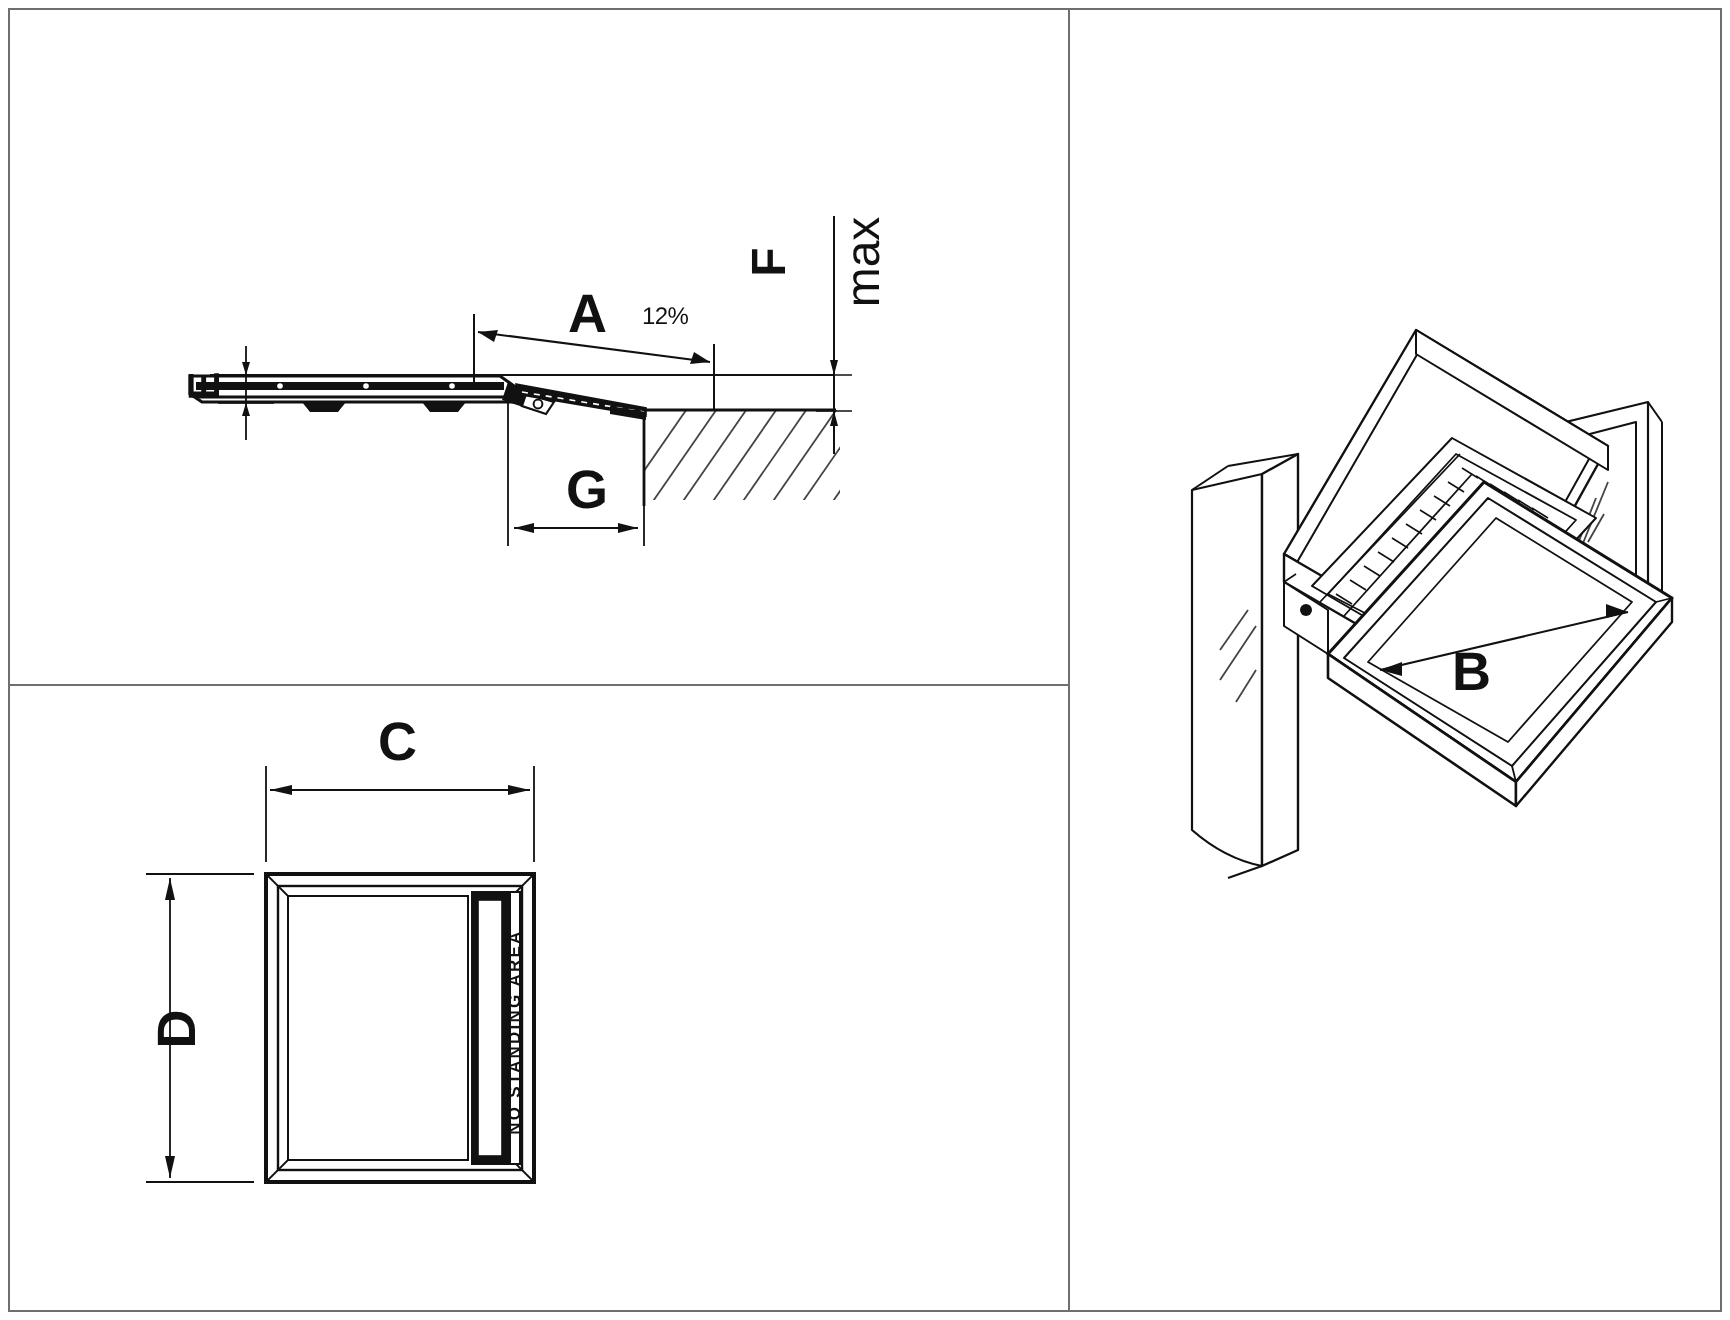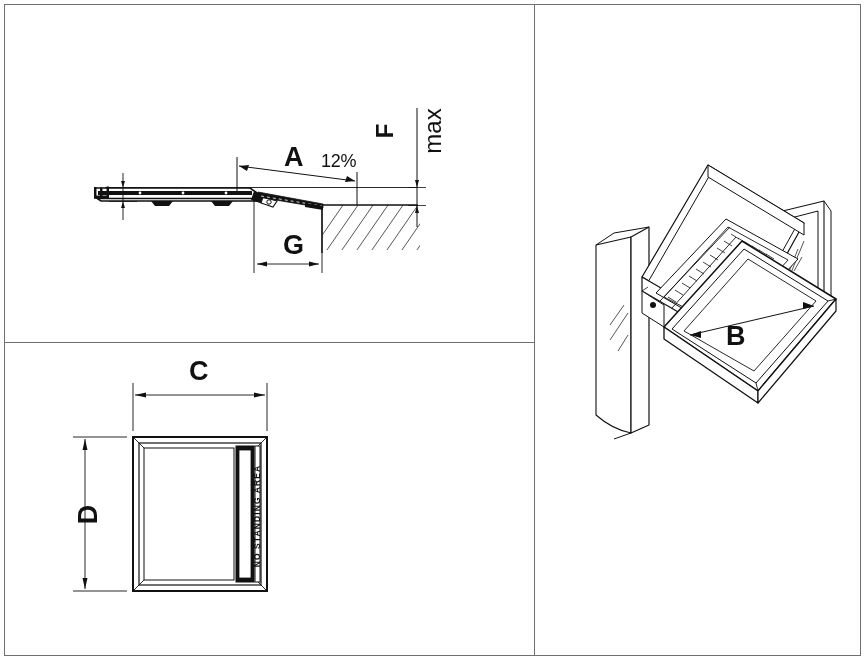--- a/index.html
+++ b/index.html
@@ -45,21 +45,21 @@
     user-select:none;
   }
   .lbl-A{font-size:27px;}
   .lbl-B{font-size:27px;}
   .lbl-C{font-size:27px;}
   .lbl-D{font-size:27px;}
   .lbl-E{font-size:22px;}
   .lbl-F{font-size:24px;}
   .lbl-G{font-size:27px;}
   .lbl-max{font-size:24px;font-weight:400;}
-  .lbl-pct{font-size:18px;font-weight:400;letter-spacing:-0.3px;}
+  .lbl-pct{font-size:12px;font-weight:400;letter-spacing:-0.3px;}
   .rot90{transform:rotate(-90deg);transform-origin:50% 50%;}
 
   
   .nostand{
     position:absolute;
     font-family:"Liberation Sans", sans-serif;
     font-size:8.5px;
     font-weight:700;
     letter-spacing:1.1px;
     color:#111;

